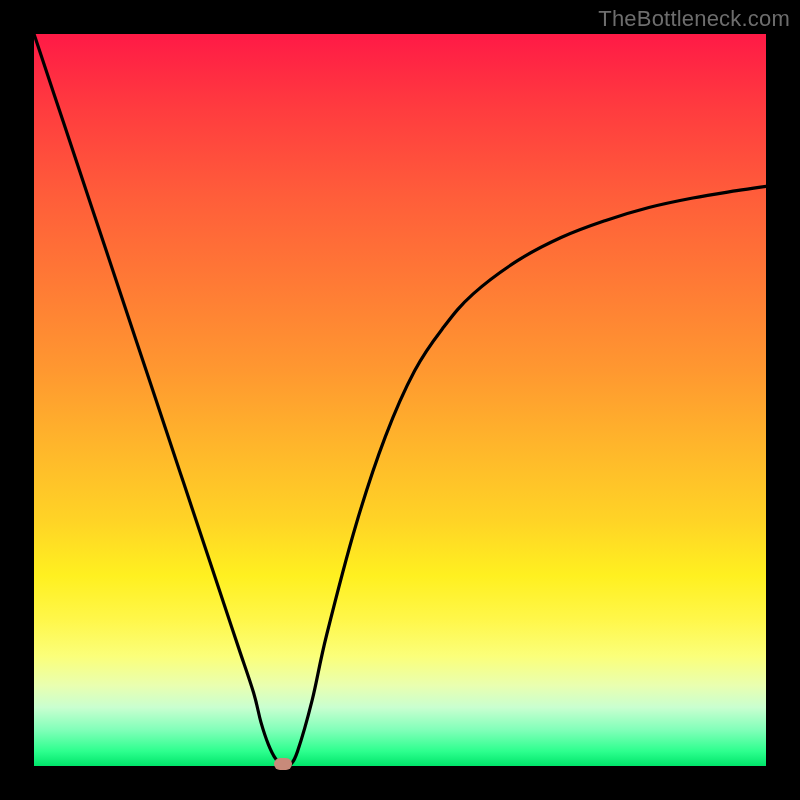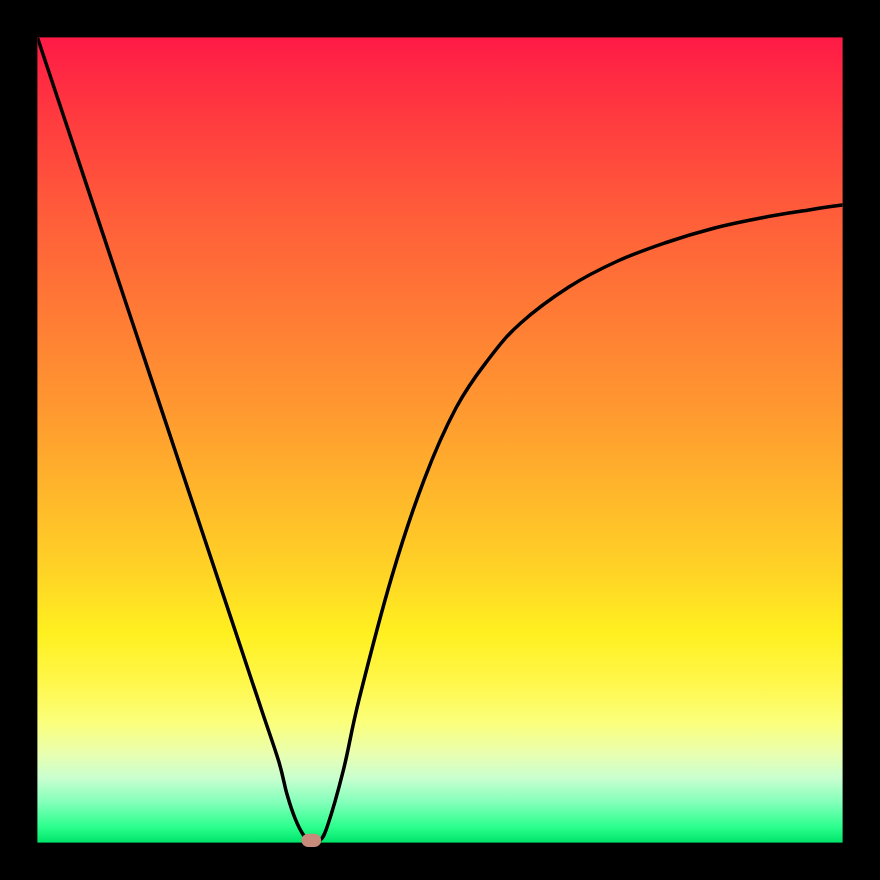--- a/index.html
+++ b/index.html
@@ -66,20 +66,21 @@
     height: 12px;
     background: #c88a7a;
     border-radius: 6px;
   }
 </style>
 </head>
 <body>
 
 <div class="frame">
 
+  <div class="watermark">TheBottleneck.com</div>
 
   <div class="plot-area">
 
     <svg class="curve" viewBox="0 0 732 732" preserveAspectRatio="none">
       <path d="M 0.00 0.00 C 5.27 15.81, 18.74 56.22, 29.28 87.84 C 39.82 119.46, 48.02 144.06, 58.56 175.68 C 69.10 207.30, 77.30 231.90, 87.84 263.52 C 98.38 295.14, 106.58 319.74, 117.12 351.36 C 127.66 382.98, 135.86 407.58, 146.40 439.20 C 156.94 470.82, 167.77 503.32, 175.68 527.04 C 183.59 550.76, 185.05 555.15, 190.32 570.96 C 195.59 586.77, 199.69 599.07, 204.96 614.88 C 210.23 630.69, 215.65 645.62, 219.60 658.80 C 223.55 671.98, 224.28 678.86, 226.92 688.08 C 229.56 697.30, 231.60 703.45, 234.24 710.04 C 236.88 716.63, 238.92 720.73, 241.56 724.68 C 244.20 728.63, 246.24 730.95, 248.88 732.00 C 251.52 733.05, 253.56 733.17, 256.20 730.54 C 258.84 727.90, 259.57 728.95, 263.52 717.36 C 267.47 705.77, 272.89 687.20, 278.16 666.12 C 283.43 645.04, 284.89 631.86, 292.80 600.24 C 300.71 568.62, 311.54 526.02, 322.08 490.44 C 332.62 454.86, 340.82 430.27, 351.36 402.60 C 361.90 374.93, 370.10 356.48, 380.64 336.72 C 391.18 316.96, 399.38 306.63, 409.92 292.80 C 420.46 278.97, 426.02 271.72, 439.20 259.86 C 452.38 248.00, 467.31 237.07, 483.12 226.92 C 498.93 216.77, 511.23 210.74, 527.04 203.50 C 542.85 196.25, 555.15 192.06, 570.96 186.66 C 586.77 181.26, 599.07 177.57, 614.88 173.48 C 630.69 169.40, 642.99 167.00, 658.80 163.97 C 674.61 160.94, 689.54 158.76, 702.72 156.65 C 715.90 154.54, 726.73 153.05, 732.00 152.26" fill="none" stroke="#000" stroke-width="3.2" stroke-linecap="round" stroke-linejoin="round"></path>
     </svg>
 
     <div class="marker" style="left: 239.88px; top: 724px; background: rgb(200, 138, 122);"></div>
   </div>
 

